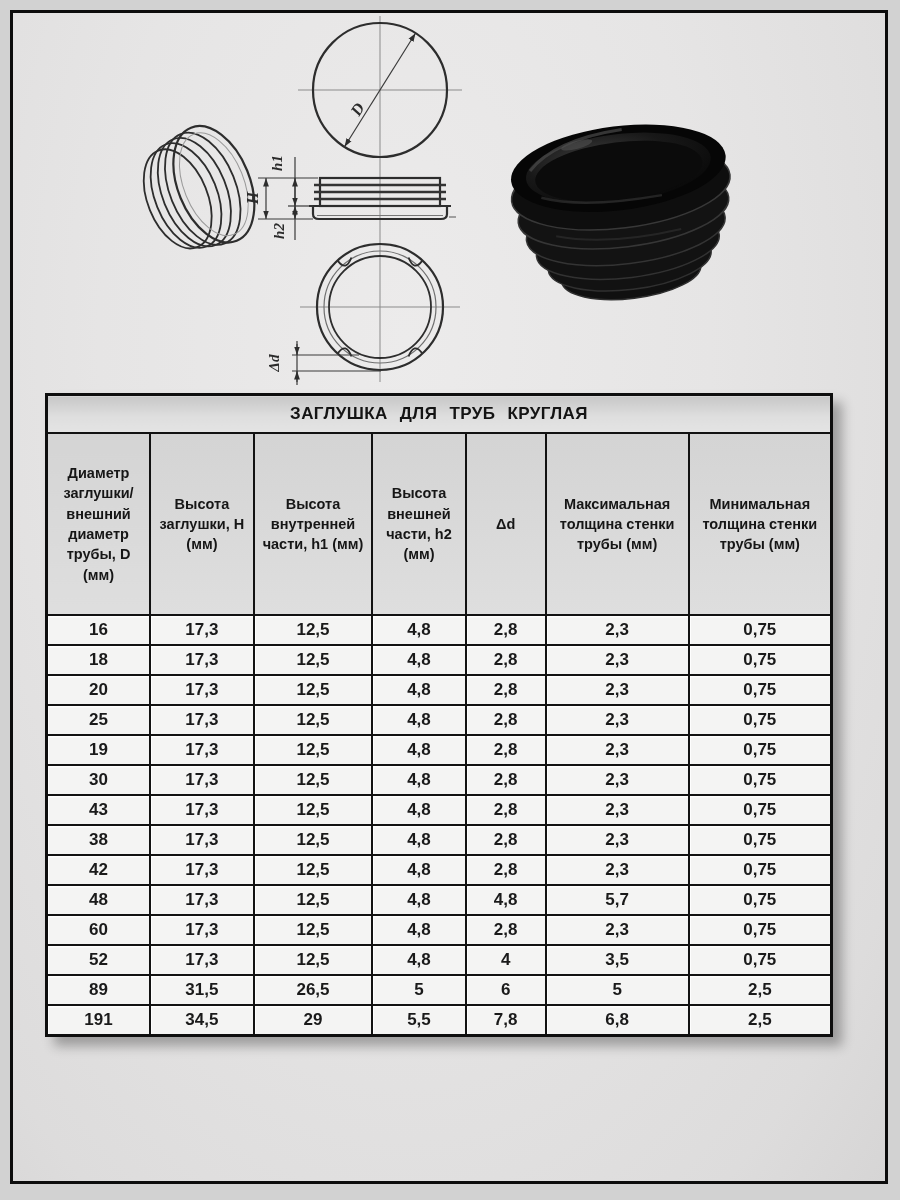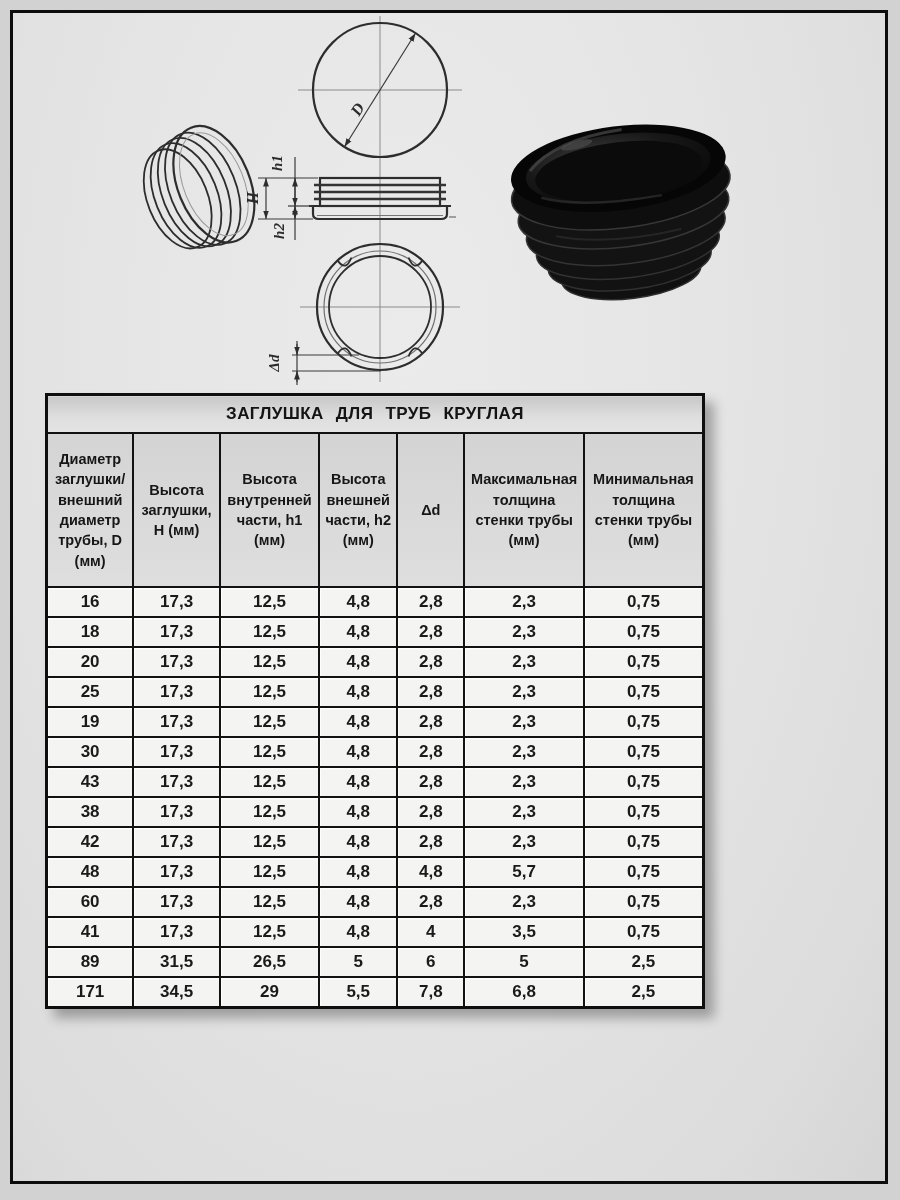--- a/index.html
+++ b/index.html
@@ -15,42 +15,42 @@
     border:3.5px solid #0c0c0c;
     background:radial-gradient(ellipse at 45% 28%, #ecebeb 0%, #e6e5e5 45%, #dddcdc 85%, #d6d5d5 100%);
   }
   .drawing-svg {
     position:absolute; left:0; top:0;
     width:872px; height:378px;
   }
   
   table.spec-table {
     position:absolute; left:32px; top:380px;
-    width:660px;
+    width:788px;
     border-collapse:collapse;
     table-layout:fixed;
     box-shadow:9px 9px 11px rgba(0,0,0,0.30);
     background:#f4f4f3;
   }
   table.spec-table th, table.spec-table td {
     border:2.5px solid #121212;
   }
   table.spec-table { border:3px solid #0e0e0e; }
   th.title-cell {
     height:34px;
     background:linear-gradient(180deg,#c7c7c7 0%, #dedede 55%, #e4e4e4 100%);
     font-size:17px; font-weight:bold; color:#141414;
     letter-spacing:0.4px; word-spacing:7px;
     text-align:center; vertical-align:middle;
   }
   th.col-header {
     height:148px;
     background:linear-gradient(180deg,#d4d4d4 0%, #dedede 100%);
     font-size:14.5px; font-weight:bold; color:#161616;
-    line-height:1.4; padding:2px 3px;
+    line-height:1.4; padding:16px 3px;
     text-align:center; vertical-align:middle;
   }
   td.data-cell {
     height:28px;
     background:#f4f4f3;
     box-shadow:inset 1px 1.5px 0 rgba(255,255,255,0.85);
     font-size:17px; font-weight:bold; color:#1a1a1a;
     text-align:center; vertical-align:middle;
     padding:0;
   }
@@ -276,39 +276,39 @@
         <tr>
           <td class="data-cell">60</td>
           <td class="data-cell">17,3</td>
           <td class="data-cell">12,5</td>
           <td class="data-cell">4,8</td>
           <td class="data-cell">2,8</td>
           <td class="data-cell">2,3</td>
           <td class="data-cell">0,75</td>
         </tr>
         <tr>
-          <td class="data-cell">41</td>
+          <td class="data-cell">52</td>
           <td class="data-cell">17,3</td>
           <td class="data-cell">12,5</td>
           <td class="data-cell">4,8</td>
           <td class="data-cell">4</td>
           <td class="data-cell">3,5</td>
           <td class="data-cell">0,75</td>
         </tr>
         <tr>
           <td class="data-cell">89</td>
           <td class="data-cell">31,5</td>
           <td class="data-cell">26,5</td>
           <td class="data-cell">5</td>
           <td class="data-cell">6</td>
           <td class="data-cell">5</td>
           <td class="data-cell">2,5</td>
         </tr>
         <tr>
-          <td class="data-cell">171</td>
+          <td class="data-cell">191</td>
           <td class="data-cell">34,5</td>
           <td class="data-cell">29</td>
           <td class="data-cell">5,5</td>
           <td class="data-cell">7,8</td>
           <td class="data-cell">6,8</td>
           <td class="data-cell">2,5</td>
         </tr>
       </tbody>
   </table>
 

